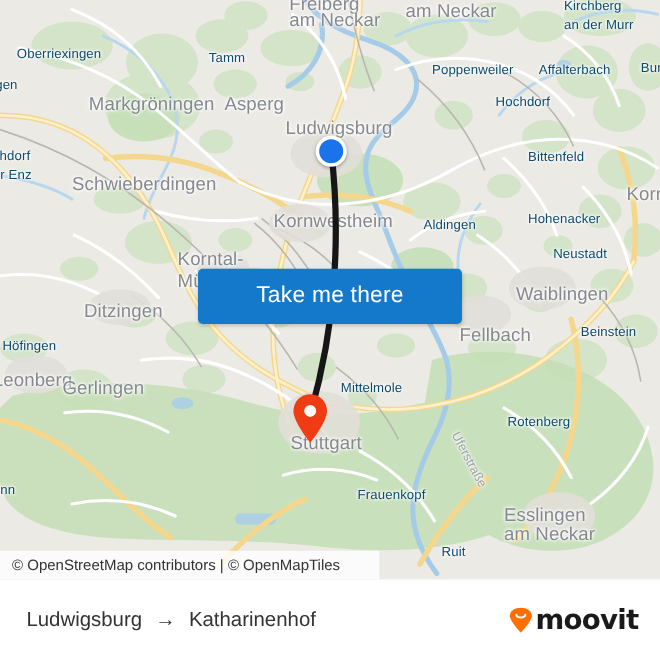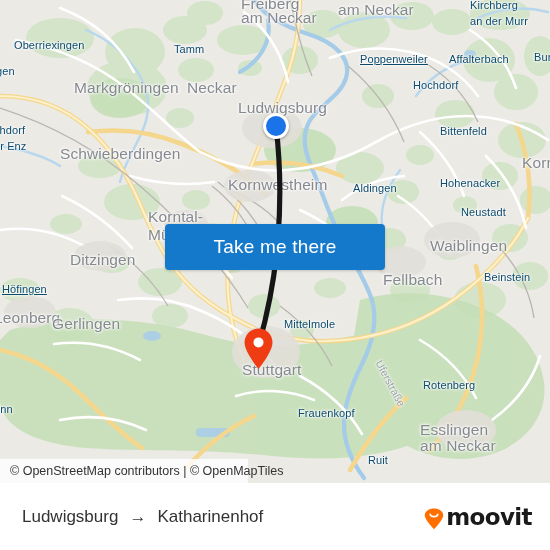--- a/index.html
+++ b/index.html
@@ -60,21 +60,21 @@
     font-size: 19px;
     letter-spacing: .2px;
     cursor: pointer;
     display: flex; align-items: center; justify-content: center;
     box-shadow: 0 1px 3px rgba(0,0,0,.18);
   }
 
   
   .attribution {
     position: absolute; left: 0; bottom: 0;
-    height: 24px; width: 248px;
+    height: 24px; width: 316px;
     background: rgba(255,255,255,.82);
     display: flex; align-items: center;
     padding-left: 10px;
     font-size: 12.5px;
     color: #333333;
     white-space: pre;
   }
 
   
   .footer {
@@ -84,21 +84,21 @@
     display: flex; align-items: center;
     padding: 0 18px 0 22px;
   }
   .footer-route {
     display: flex; align-items: center; gap: 11px;
     font-size: 17px; color: #333333;
   }
   .footer-arrow { font-size: 17px; color: #333333; }
   .footer-spacer { flex: 1; }
 
-  .moovit { display: flex; align-items: flex-end; gap: 2px; }
+  .moovit { display: flex; align-items: center; gap: 2px; }
   .moovit-mark { width: 20px; height: 22px; }
   .moovit-word {
     font-family: "DejaVu Sans", sans-serif;
     font-size: 23px; font-weight: 700;
     color: #1a1a1a; letter-spacing: -.6px;
   }
 </style>
 </head>
 <body>
 
@@ -270,53 +270,53 @@
         <ellipse cx="186" cy="224" rx="22" ry="14"></ellipse>
         <ellipse cx="466" cy="430" rx="30" ry="20"></ellipse>
       </g>
     </svg>
 
     <div id="map-labels">
         <div class="lbl town" style="left: 14px; top: 40px;">Oberriexingen</div>
         <div class="lbl town" style="left: -4px; top: 66px;">gen</div>
         <div class="lbl town" style="left: 174px; top: 44px; text-align: right;">Tamm</div>
         <div class="lbl city" style="left: 74px; top: 80px;">Markgröningen</div>
-        <div class="lbl city" style="left: 187px; top: 80px;">Neckar</div>
+        <div class="lbl city" style="left: 187px; top: 80px;">Asperg</div>
         <div class="lbl city" style="left: 241px; top: -4px;">Freiberg</div>
         <div class="lbl city" style="left: 241px; top: 10px;">am Neckar</div>
         <div class="lbl city" style="left: 338px; top: 2px;">am Neckar</div>
         <div class="lbl town" style="left: 470px; top: 0px;">Kirchberg</div>
         <div class="lbl town" style="left: 470px; top: 16px;">an der Murr</div>
         <div class="lbl town" style="left: 449px; top: 54px;">Affalterbach</div>
         <div class="lbl town" style="left: 534px; top: 52px;">Bur</div>
-        <div class="lbl town" style="left: 360px; top: 54px; text-decoration: underline;">Poppenweiler</div>
+        <div class="lbl town" style="left: 360px; top: 54px;">Poppenweiler</div>
         <div class="lbl town" style="left: 413px; top: 80px;">Hochdorf</div>
         <div class="lbl town" style="left: 440px; top: 126px;">Bittenfeld</div>
         <div class="lbl town" style="left: -6px; top: 125px;">chdorf</div>
         <div class="lbl town" style="left: -6px; top: 141px;">er Enz</div>
         <div class="lbl city" style="left: 238px; top: 100px;">Ludwigsburg</div>
         <div class="lbl city" style="left: 60px; top: 146px;">Schwieberdingen</div>
         <div class="lbl city" style="left: 228px; top: 177px;">Kornwestheim</div>
         <div class="lbl town" style="left: 353px; top: 183px;">Aldingen</div>
         <div class="lbl town" style="left: 440px; top: 178px;">Hohenacker</div>
         <div class="lbl town" style="left: 461px; top: 207px;">Neustadt</div>
         <div class="lbl city" style="left: 148px; top: 209px;">Korntal-</div>
         <div class="lbl city" style="left: 148px; top: 227px;">Mün</div>
         <div class="lbl city" style="left: 522px; top: 155px;">Korn</div>
         <div class="lbl city" style="left: 430px; top: 238px;">Waiblingen</div>
         <div class="lbl town" style="left: 518px; top: 229px; padding-left: 40px;">Korb</div>
         <div class="lbl city" style="left: 70px; top: 252px;">Ditzingen</div>
         <div class="lbl city" style="left: 383px; top: 272px;">Fellbach</div>
         <div class="lbl town" style="left: 484px; top: 272px;">Beinstein</div>
-        <div class="lbl town" style="left: 2px; top: 284px; text-decoration: underline;">Höfingen</div>
+        <div class="lbl town" style="left: 2px; top: 284px;">Höfingen</div>
         <div class="lbl city" style="left: -6px; top: 310px;">Leonberg</div>
         <div class="lbl city" style="left: 52px; top: 316px;">Gerlingen</div>
         <div class="lbl town" style="left: 284px; top: 319px;">Mittelmole</div>
         <div class="lbl city" style="left: 242px; top: 362px;">Stuttgart</div>
-        <div class="lbl town" style="left: 375px; top: 380px; padding-left: 48px;">Rotenberg</div>
+        <div class="lbl town" style="left: 375px; top: 347px; padding-left: 48px;">Rotenberg</div>
         <div class="lbl town" style="left: -6px; top: 404px;">onn</div>
         <div class="lbl town" style="left: 298px; top: 408px;">Frauenkopf</div>
         <div class="lbl city" style="left: 420px; top: 422px;">Esslingen</div>
         <div class="lbl city" style="left: 420px; top: 438px;">am Neckar</div>
         <div class="lbl town" style="left: 368px; top: 455px;">Ruit</div>
         <div class="lbl street" style="left: 365px; top: 378px; transform: rotate(62deg);">Uferstraße</div>
       </div>
 
     <svg class="route-svg" viewBox="0 0 550 483">
       <path d="M276 126 C280 160 281 200 278 238 C275 278 268 312 259 344" fill="none" stroke="#161616" stroke-width="5.2" stroke-linecap="round"></path>

